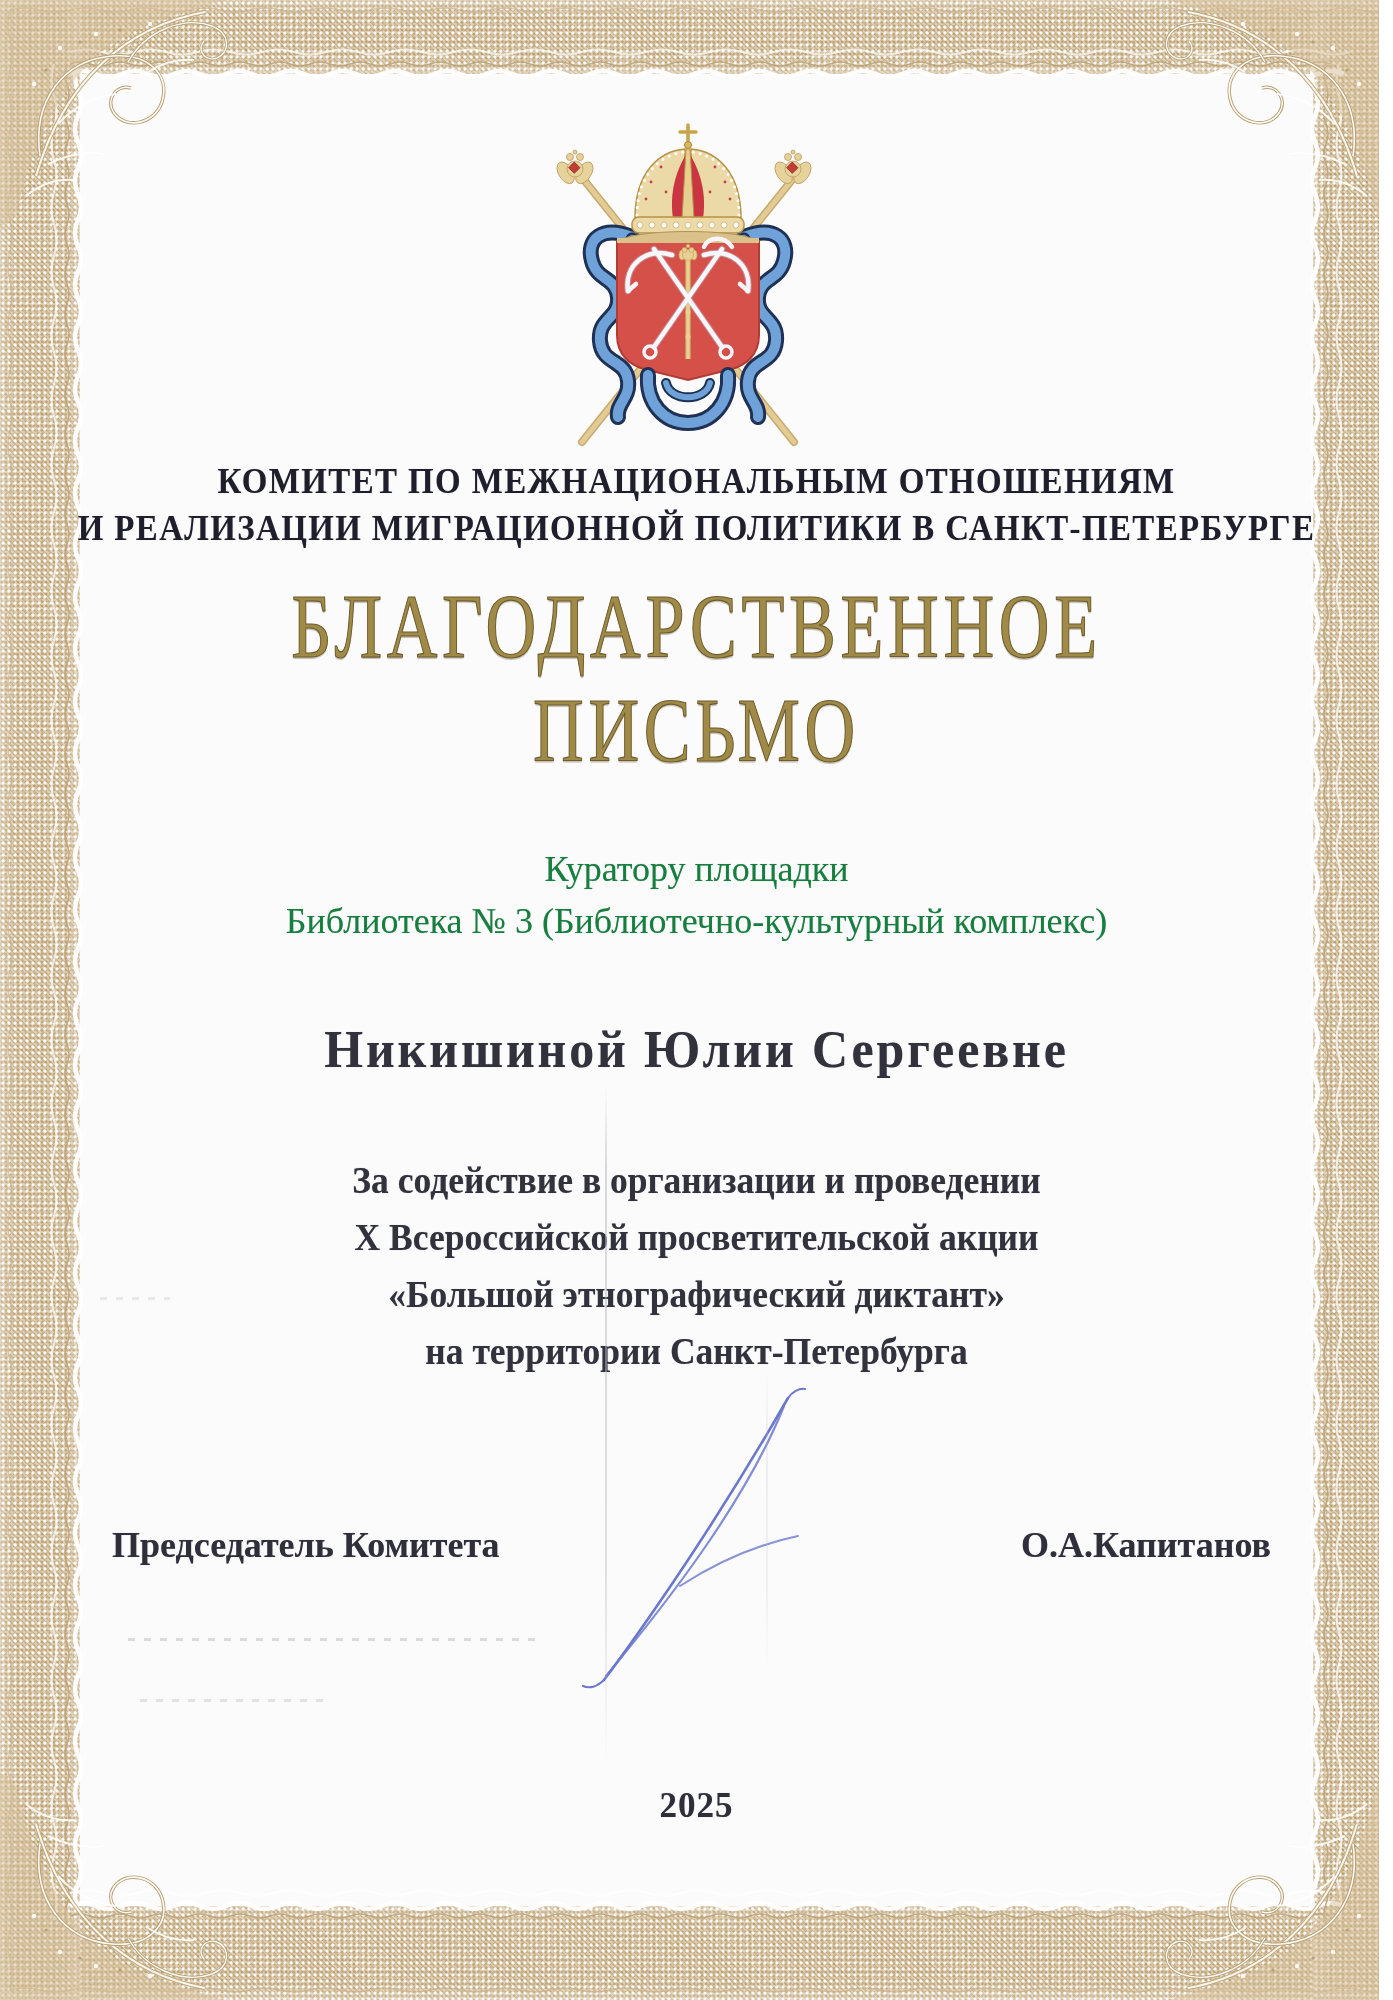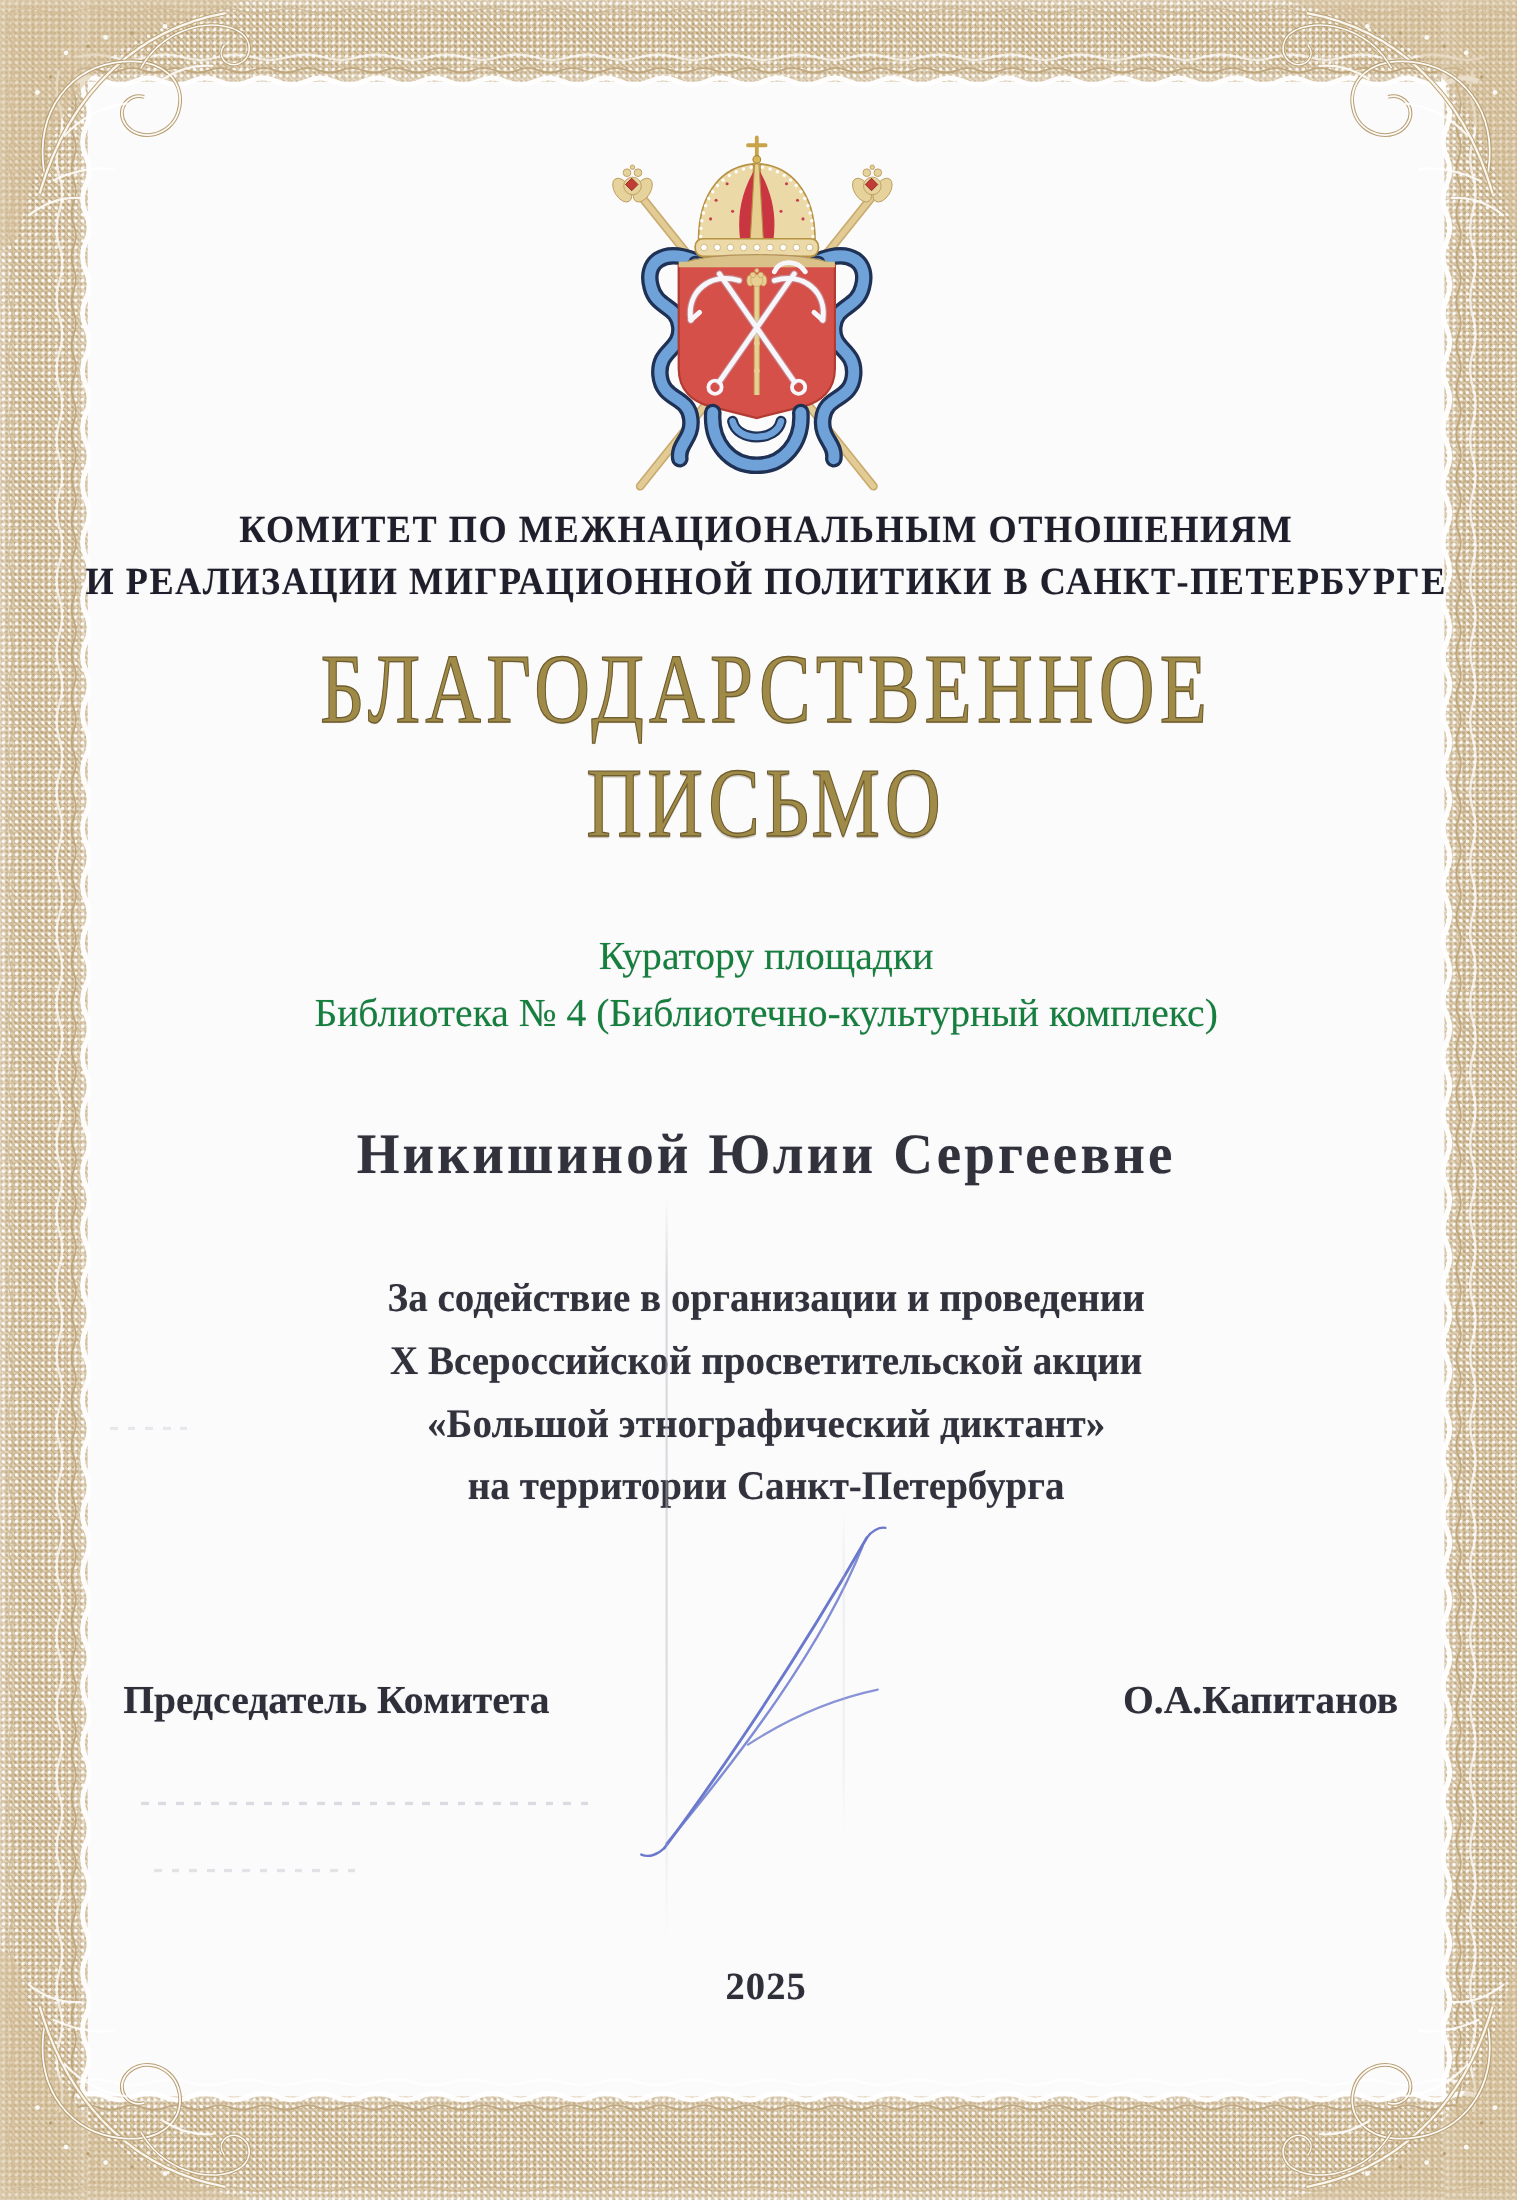--- a/index.html
+++ b/index.html
@@ -234,21 +234,21 @@
   <div class="txt org">
     <div>КОМИТЕТ ПО МЕЖНАЦИОНАЛЬНЫМ ОТНОШЕНИЯМ</div>
     <div>И РЕАЛИЗАЦИИ МИГРАЦИОННОЙ ПОЛИТИКИ В САНКТ-ПЕТЕРБУРГЕ</div>
   </div>
 
   <div class="txt gold-title gold-1">БЛАГОДАРСТВЕННОЕ</div>
   <div class="txt gold-title gold-2">ПИСЬМО</div>
 
   <div class="txt role">
     <div>Куратору площадки</div>
-    <div>Библиотека № 4 (Библиотечно-культурный комплекс)</div>
+    <div>Библиотека № 3 (Библиотечно-культурный комплекс)</div>
   </div>
 
   <div class="txt name">Никишиной Юлии Сергеевне</div>
 
   <div class="txt reason">
     <div>За содействие в организации и проведении</div>
     <div>X Всероссийской просветительской акции</div>
     <div>«Большой этнографический диктант»</div>
     <div>на территории Санкт-Петербурга</div>
   </div>

